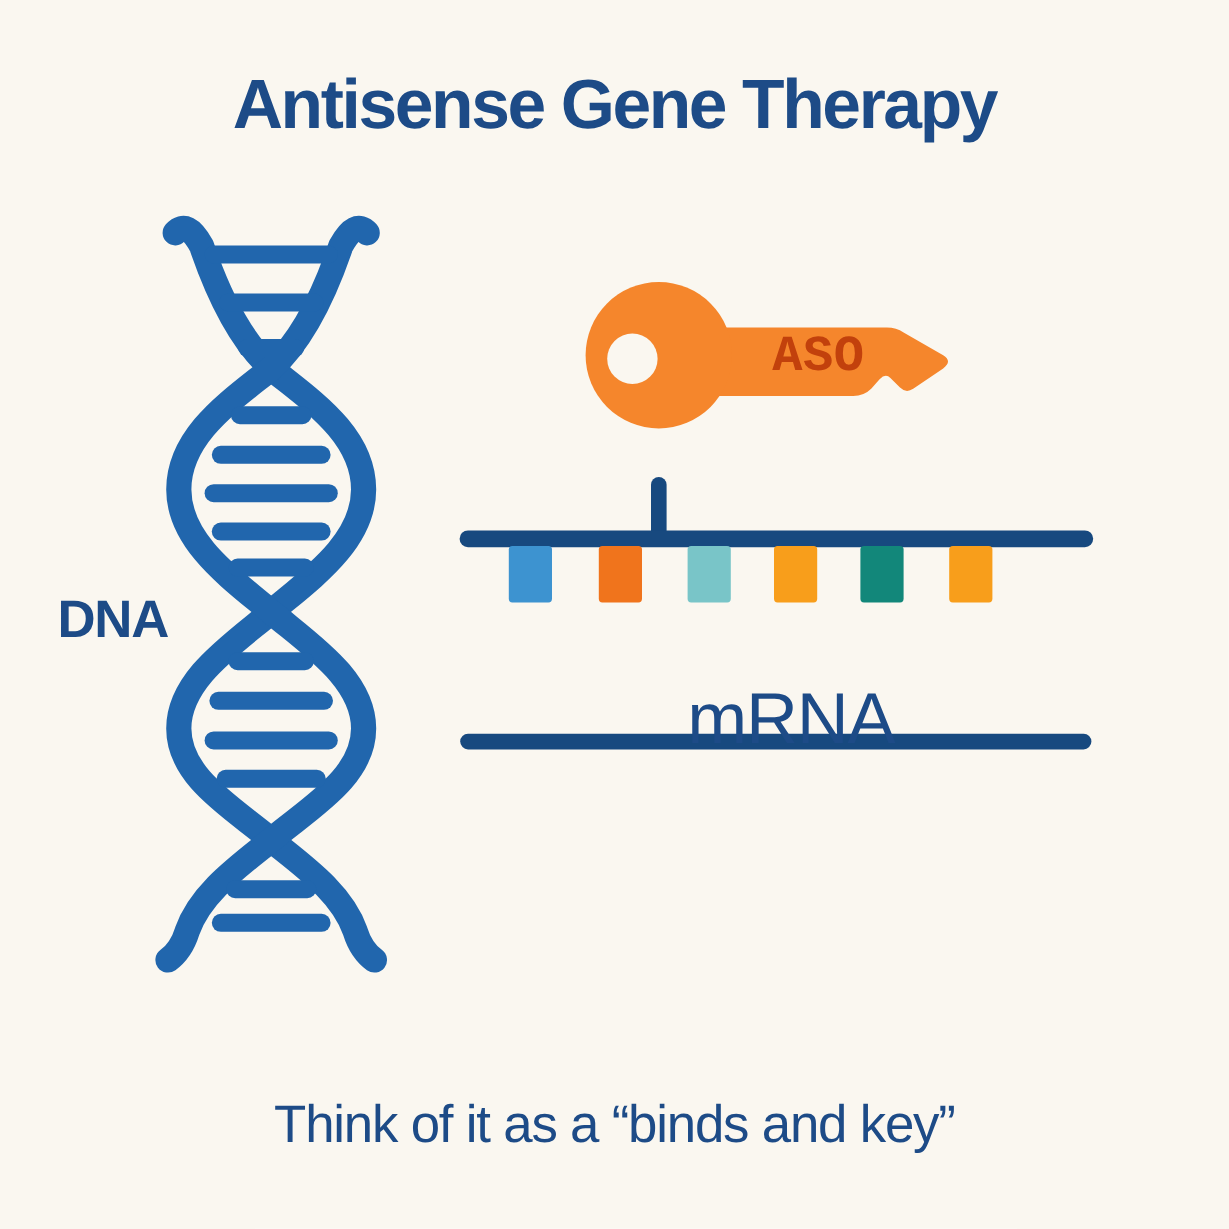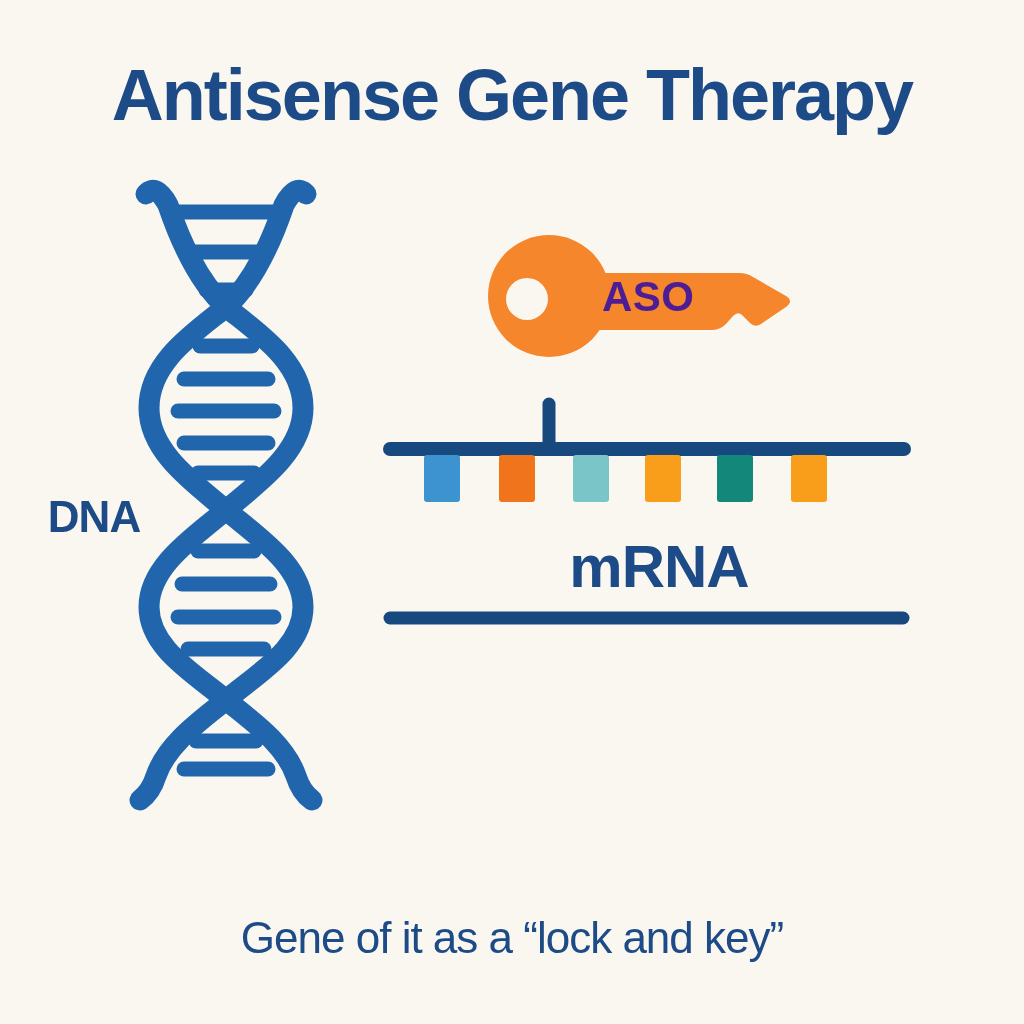--- a/index.html
+++ b/index.html
@@ -5,24 +5,24 @@
   html,body{margin:0;padding:0;}
   .canvas{
     position:relative;
     width:1024px;height:1024px;
     background:#faf7f0;
     font-family:"Liberation Sans","DejaVu Sans",sans-serif;
     overflow:hidden;
   }
   .diagram-svg{position:absolute;top:0;left:0;}
   .txt{position:absolute;color:#1d4b87;white-space:nowrap;}
-  .title{top:54px;left:0;right:0;text-align:center;font-size:72px;font-weight:700;letter-spacing:-2px;}
+  .title{top:54px;left:0;right:0;text-align:center;font-size:58px;font-weight:700;letter-spacing:-2px;}
   .dna-label{top:492px;left:14px;width:160px;text-align:center;font-size:44px;font-weight:700;letter-spacing:-1px;}
-  .mrna-label{top:532px;left:384px;width:550px;text-align:center;font-size:60px;font-weight:700;letter-spacing:-1px;}
-  .aso-label{top:273px;left:602px;width:160px;text-align:left;font-size:42px;font-weight:700;letter-spacing:0.5px;color:#4c1d95;}
+  .mrna-label{top:564px;left:384px;width:550px;text-align:center;font-size:60px;font-weight:400;letter-spacing:-1px;}
+  .aso-label{top:273px;left:602px;width:160px;text-align:center;font-size:42px;font-weight:700;letter-spacing:0.5px;color:#c2410c;font-family:Liberation Mono, monospace;}
   .cap-main{top:849px;left:0;right:0;text-align:center;font-size:54px;font-weight:700;letter-spacing:-2px;}
   .cap-sub{top:913px;left:0;right:0;text-align:center;font-size:44px;font-weight:400;letter-spacing:-1px;}
 </style>
 </head>
 <body>
 
 <div class="canvas">
 
   <svg class="diagram-svg" width="1024" height="1024" viewBox="0 0 1024 1024">
 
@@ -86,15 +86,15 @@
         <rect x="717" y="455" width="36" height="47" rx="3" fill="#12877a"></rect>
         <rect x="791" y="455" width="36" height="47" rx="3" fill="#f89e1b"></rect>
       </g>
     </g>
   </svg>
 
   <div class="txt title">Antisense Gene Therapy</div>
   <div class="txt dna-label">DNA</div>
   <div class="txt aso-label">ASO</div>
   <div class="txt mrna-label">mRNA</div>
-  <div class="txt cap-sub">Gene of it as a “lock and key”</div>
+  <div class="txt cap-sub">Think of it as a “binds and key”</div>
 
 </div>
 
 </body></html>

